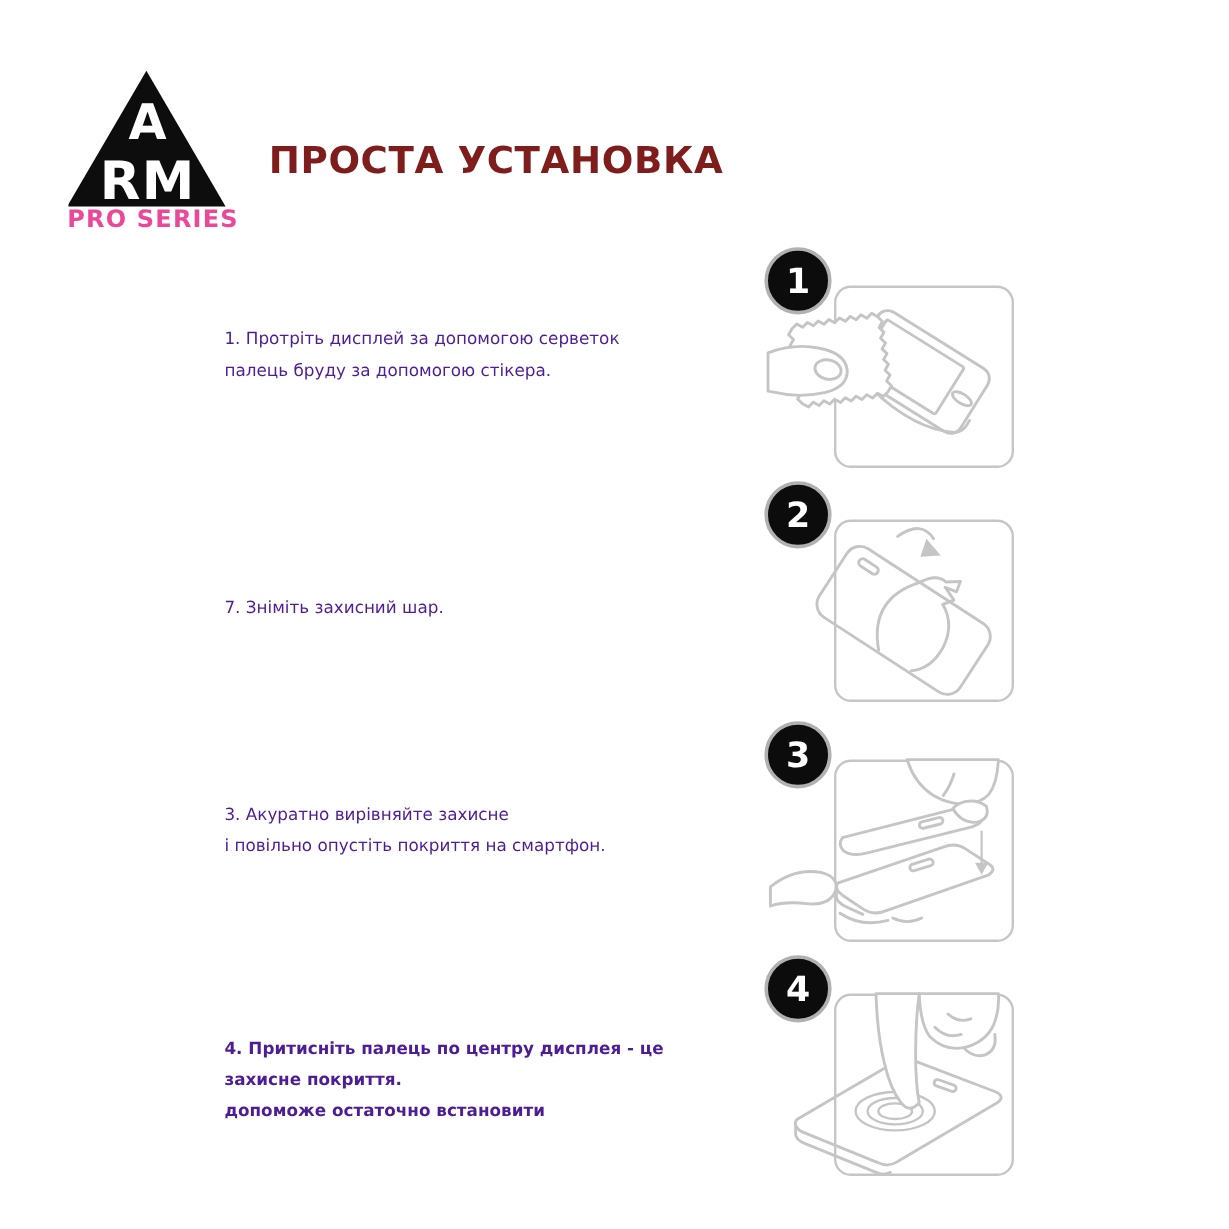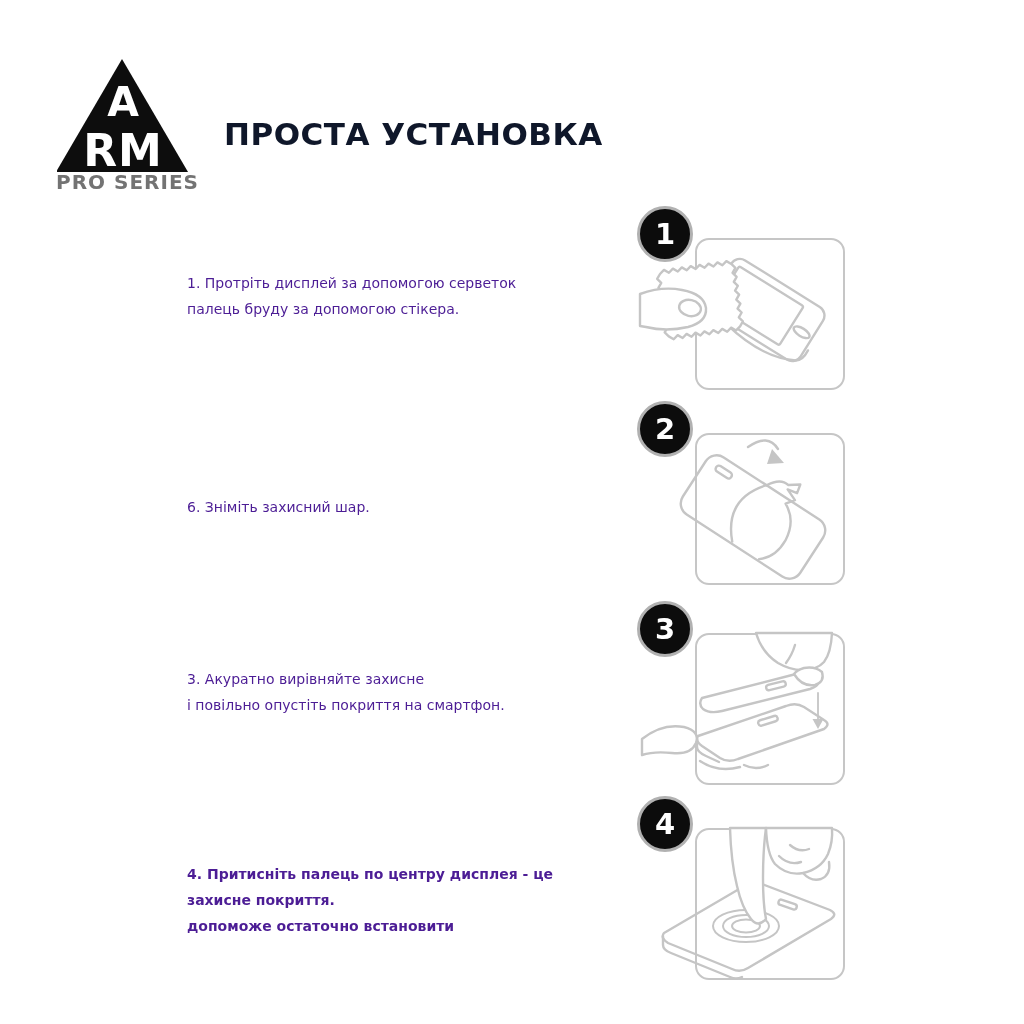--- a/index.html
+++ b/index.html
@@ -4,26 +4,26 @@
 <style>
   html,body{margin:0;padding:0;background:#ffffff;}
   .page{
     position:relative;width:1024px;height:1024px;background:#ffffff;overflow:hidden;
     font-family:"DejaVu Sans","Liberation Sans",sans-serif;
   }
   
   .logo-svg{position:absolute;left:57px;top:55px;width:135px;height:120px;}
   .logo-sub{
     position:absolute;left:56px;top:170px;width:140px;
-    font-size:20px;font-weight:700;letter-spacing:1px;color:#737373;white-space:nowrap;
+    font-size:20px;font-weight:700;letter-spacing:1px;color:#ec4899;white-space:nowrap;
   }
   
   .title{
     position:absolute;left:224px;top:116px;
-    font-size:31px;font-weight:800;letter-spacing:.5px;color:#0f172a;white-space:nowrap;
+    font-size:31px;font-weight:800;letter-spacing:.5px;color:#7f1d1d;white-space:nowrap;
   }
   
   .step-text{position:absolute;left:187px;width:490px;}
   .tline{font-size:14px;line-height:26px;color:#4c1d95;white-space:nowrap;}
   
   .frame{
     position:absolute;left:695px;width:146px;height:148px;
     border:2.5px solid #c6c6c6;border-radius:14px;background:transparent;
   }
   .art{position:absolute;left:640px;width:220px;height:170px;overflow:visible;}
@@ -71,21 +71,21 @@
         <path fill="#ffffff" d="M 0,64 Q 22,56 42,60 Q 64,64 66,78 Q 67,92 48,97 Q 26,102 6,97 L 0,96 Z"></path>
         <ellipse fill="#ffffff" transform="rotate(12 50 78)" cx="50" cy="78" rx="11" ry="8"></ellipse>
       </g>
     </g>
   </svg>
   <div class="numc" style="top:206px;">
     <span>1</span>
   </div>
 
   <div class="step-text" style="top:494px;">
-    <div class="tline">6. Зніміть захисний шар.</div>
+    <div class="tline">7. Зніміть захисний шар.</div>
   </div>
   <div class="frame" style="top:433px;"></div>
   <svg class="art" style="top:425px;" viewBox="0 0 220 170">
     <g stroke="#c5c5c5" stroke-width="2.4" fill="none" stroke-linecap="round" stroke-linejoin="round">
       <g transform="translate(113,92) rotate(33)">
         <rect x="-70" y="-34" width="140" height="68" rx="13"></rect>
         <rect x="-58" y="-25" width="18" height="6.5" rx="3"></rect>
         <path d="M -6,-34 Q -34,0 -4,32"></path>
         <path d="M -6,-34 Q 2,-48 12,-46 L 22,-53 L 24,-44 L 14,-42 L 26,-37 L 20,-29 Q 38,-20 40,2 Q 41,22 28,32"></path>
       </g>

